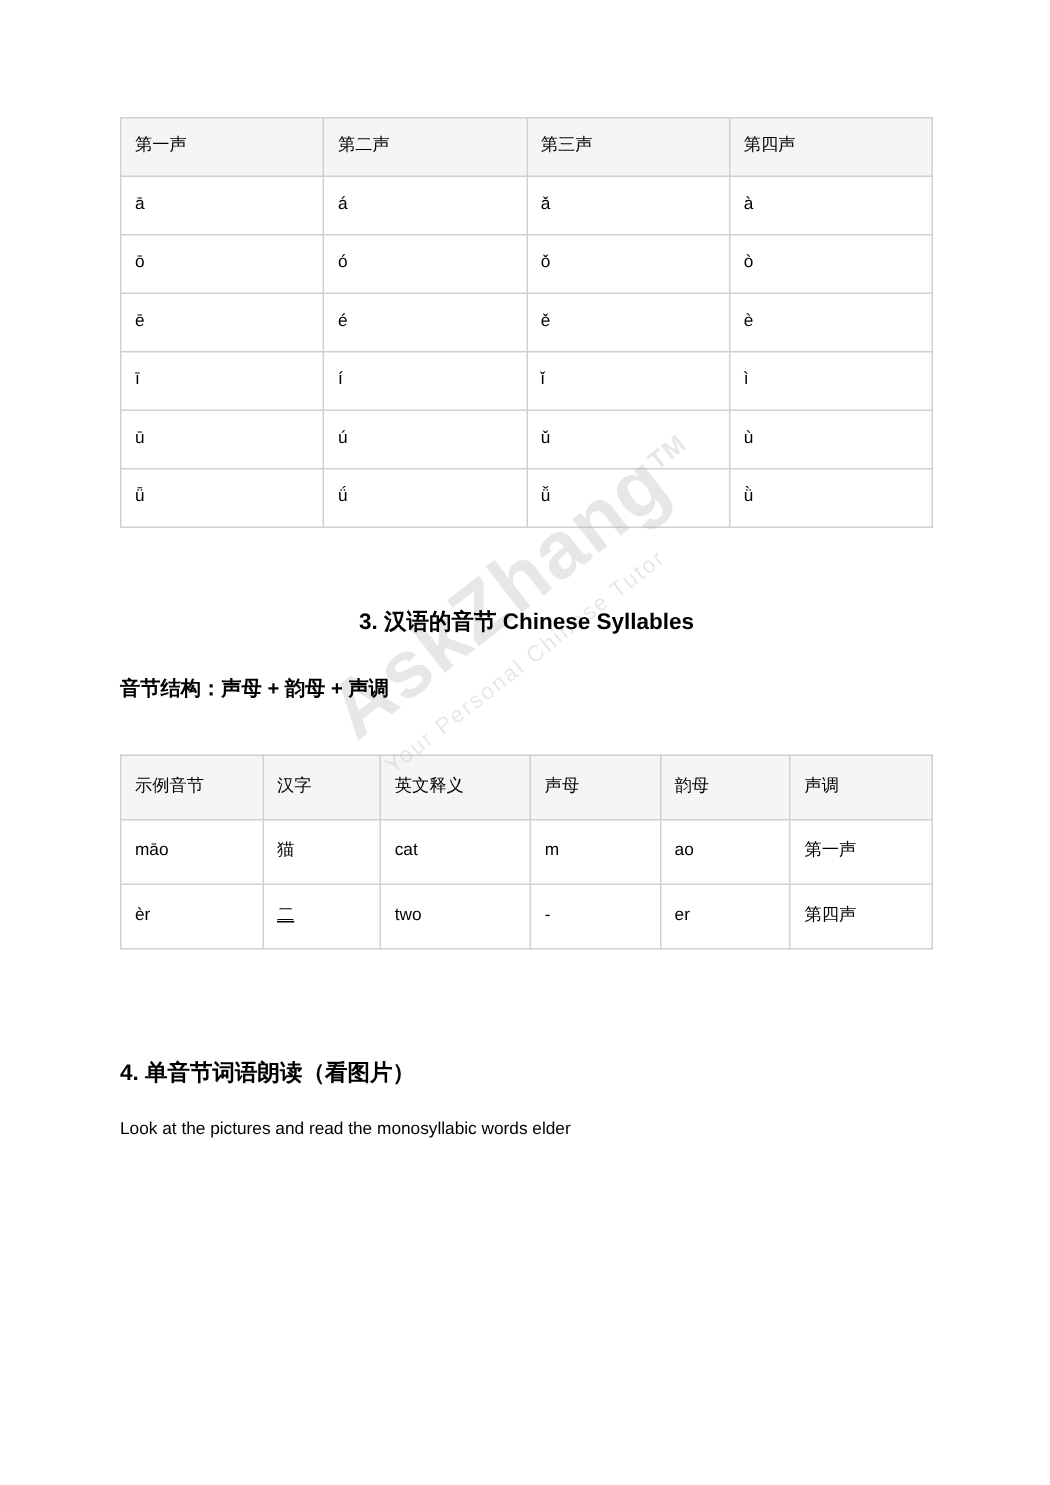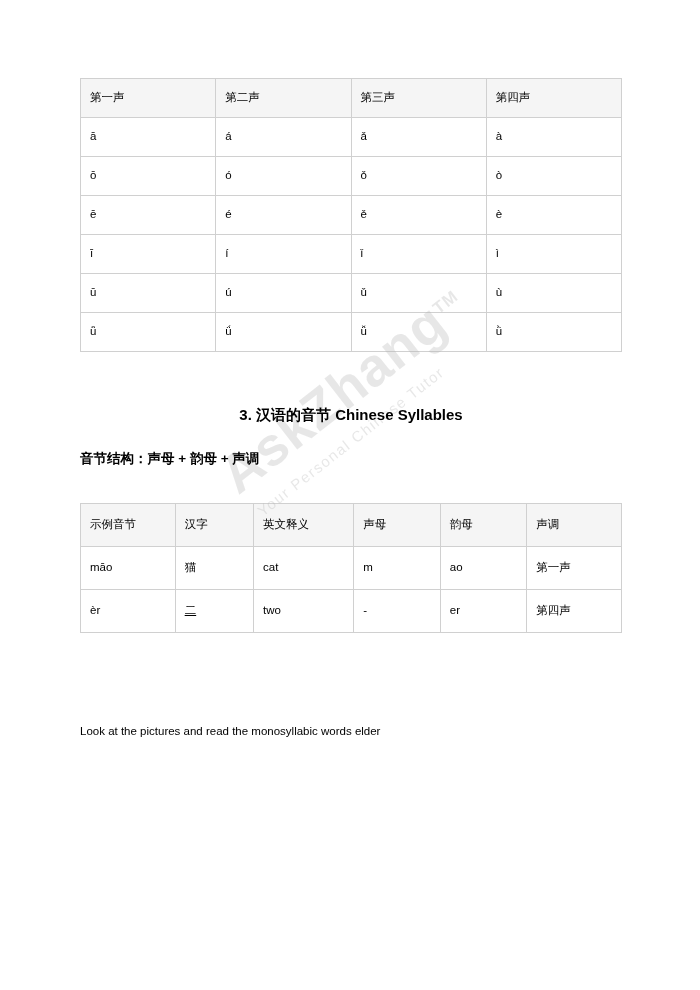--- a/index.html
+++ b/index.html
@@ -210,15 +210,16 @@
       <td>two</td>
       <td>-</td>
       <td>er</td>
       <td>第四声</td>
     </tr>
   </tbody>
     </table>
 
   <div class="spacer-sec4"></div>
 
+  <h2 class="section2">4. 单音节词语朗读（看图片）</h2>
   <p class="note">Look at the pictures and read the monosyllabic words elder</p>
 
 </div>
 
 </body></html>

